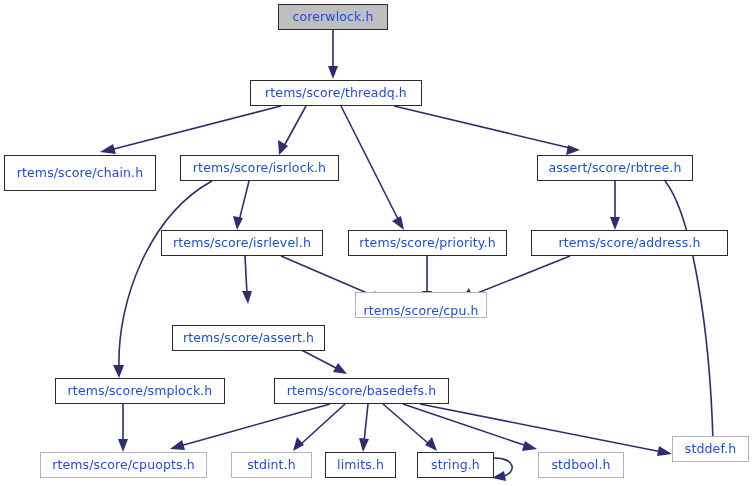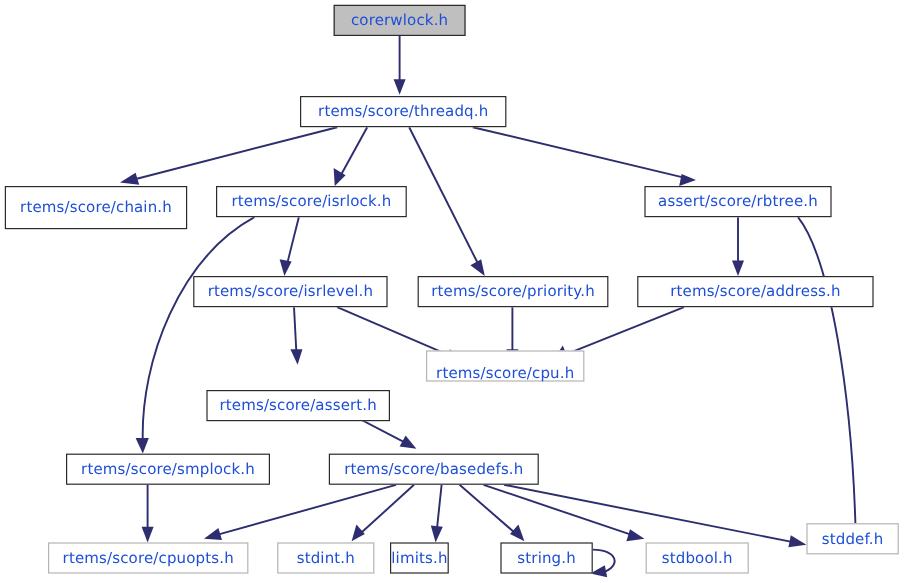--- a/index.html
+++ b/index.html
@@ -223,21 +223,21 @@
   </div>
 
   <div class="node-box" style="left:40px; top:452px; width:167px; height:26px;">
     <span class="node-label">rtems/score/cpuopts.h</span>
   </div>
 
   <div class="node-box" style="left:231px; top:452px; width:81px; height:26px;">
     <span class="node-label">stdint.h</span>
   </div>
 
-  <div class="node-box solid" style="left:325px; top:452px; width:49px; height:26px;">
+  <div class="node-box solid" style="left:325px; top:452px; width:71px; height:26px;">
     <span class="node-label">limits.h</span>
   </div>
 
   <div class="node-box solid" style="left:417px; top:452px; width:77px; height:26px;">
     <span class="node-label">string.h</span>
   </div>
 
   <div class="node-box" style="left:538px; top:452px; width:86px; height:26px;">
     <span class="node-label">stdbool.h</span>
   </div>

